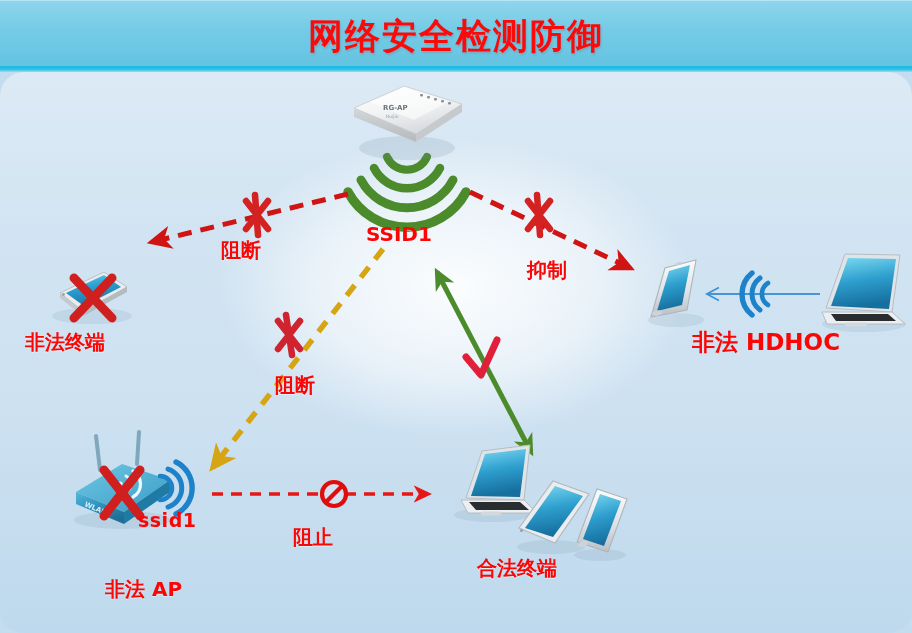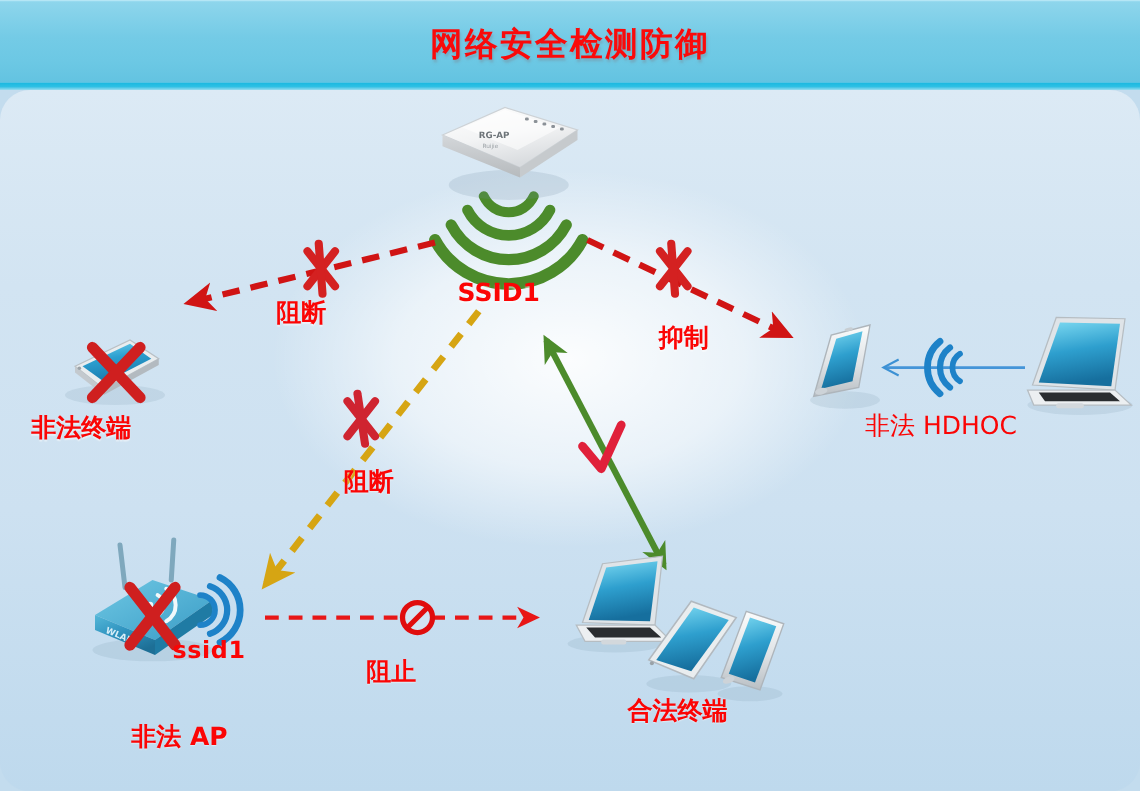--- a/index.html
+++ b/index.html
@@ -20,42 +20,42 @@
     background:linear-gradient(180deg,#8fd6ec 0%,#74cbe6 45%,#6cc8e4 75%,#63c3e1 100%);
     box-shadow:inset 0 1px 0 #b5e6f5;
   }
   #banner-underline{
     position:absolute;left:0;top:66px;width:912px;height:6px;
     background:linear-gradient(180deg,#19b8e0 0%,#2ec0e4 55%,#9adcf0 100%);
   }
   #banner-title{
     position:absolute;left:0;top:12px;width:912px;height:48px;
     line-height:48px;text-align:center;
-    color:#fa0a0a;font-weight:bold;font-size:26px;letter-spacing:2px;
+    color:#fa0a0a;font-weight:bold;font-size:35px;letter-spacing:2px;
     text-shadow:1px 2px 2px rgba(120,150,165,.55);
     font-family:"DejaVu Sans","Liberation Sans",sans-serif;
   }
 
   
   #canvas{
     position:absolute;left:0;top:72px;width:912px;height:561px;
     background:
       radial-gradient(ellipse 330px 210px at 455px 215px, rgba(255,255,255,.92) 0%, rgba(255,255,255,.55) 42%, rgba(255,255,255,0) 72%),
       linear-gradient(180deg,#dceaf5 0%,#d2e4f2 28%,#cde1f1 60%,#bed9ed 100%);
     border-radius: 24px;
   }
   #vec{position:absolute;left:0;top:0;width:912px;height:561px;}
 
   
   .lbl{
     position:absolute;color:#fb0505;white-space:nowrap;
     font-family:"DejaVu Sans","Liberation Sans",sans-serif;
   }
   .lbl-cn{font-size:20px;font-weight:bold;text-shadow:0 1px 1px rgba(255,255,255,.5);}
-  .lbl-md{font-size:20px;font-weight:normal;}
+  .lbl-md{font-size:23px;font-weight:bold;}
   .lbl-ssid{font-size:19px;font-weight:bold;letter-spacing:.5px;}
 </style>
 </head>
 <body>
 
 <div id="page">
 
   <div id="banner"></div>
   <div id="banner-underline"></div>
   <div id="banner-title">网络安全检测防御</div>
@@ -280,16 +280,16 @@
     <div class="lbl lbl-cn" style="left:293px;top:452px;">阻止</div>
 
     <div class="lbl lbl-cn" style="left:25px;top:257px;">非法终端</div>
 
     <div class="lbl lbl-md" style="left:692px;top:255px;">非法  HDHOC</div>
 
     <div class="lbl lbl-ssid" style="left:138px;top:437px;">ssid1</div>
 
     <div class="lbl lbl-cn" style="left:105px;top:504px;">非法 AP</div>
 
-    <div class="lbl lbl-cn" style="left:477px;top:483px;margin-left:25px;">合法终端</div>
+    <div class="lbl lbl-cn" style="left:477px;top:483px;">合法终端</div>
 
   </div>
 </div>
 
 </body></html>

